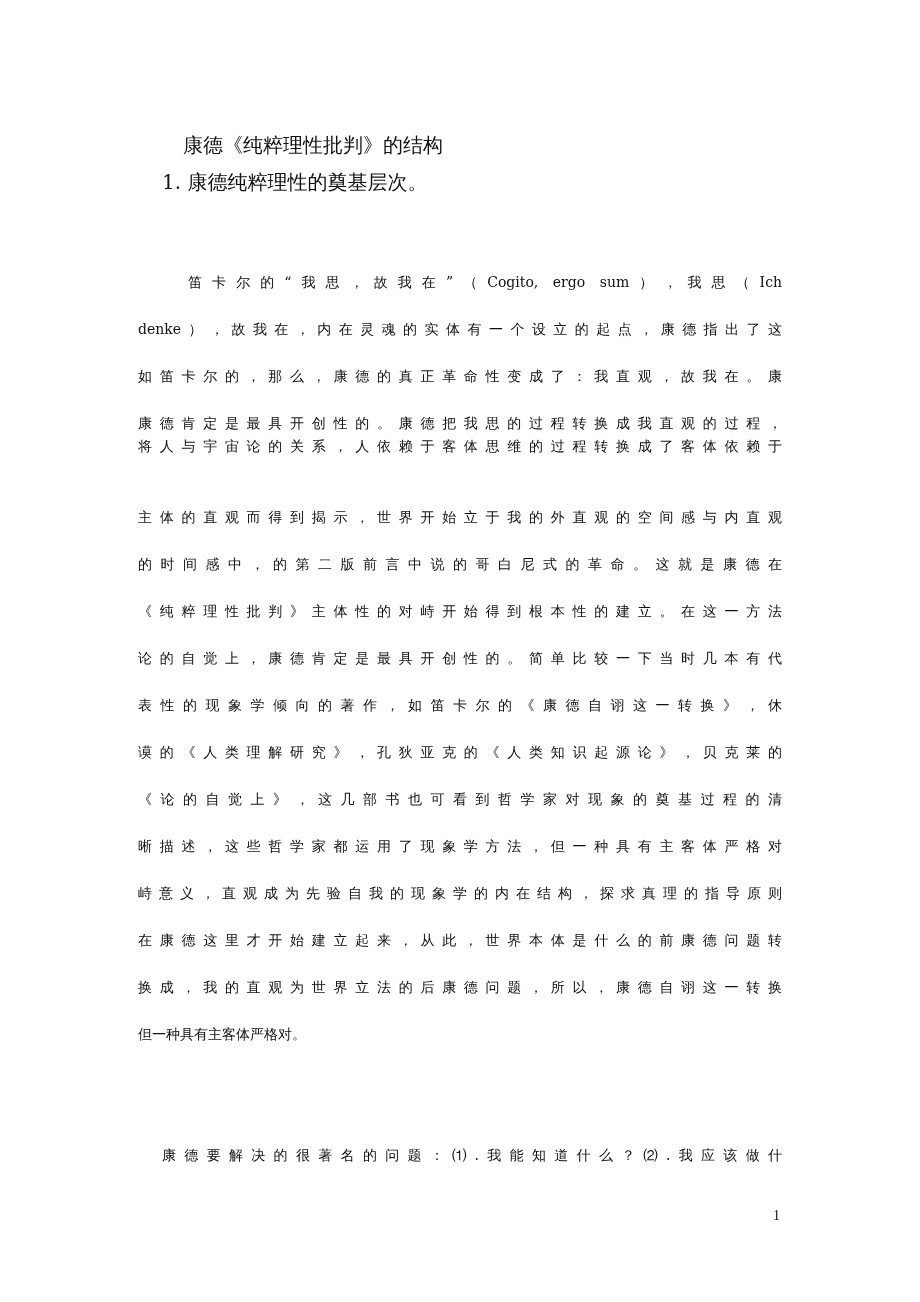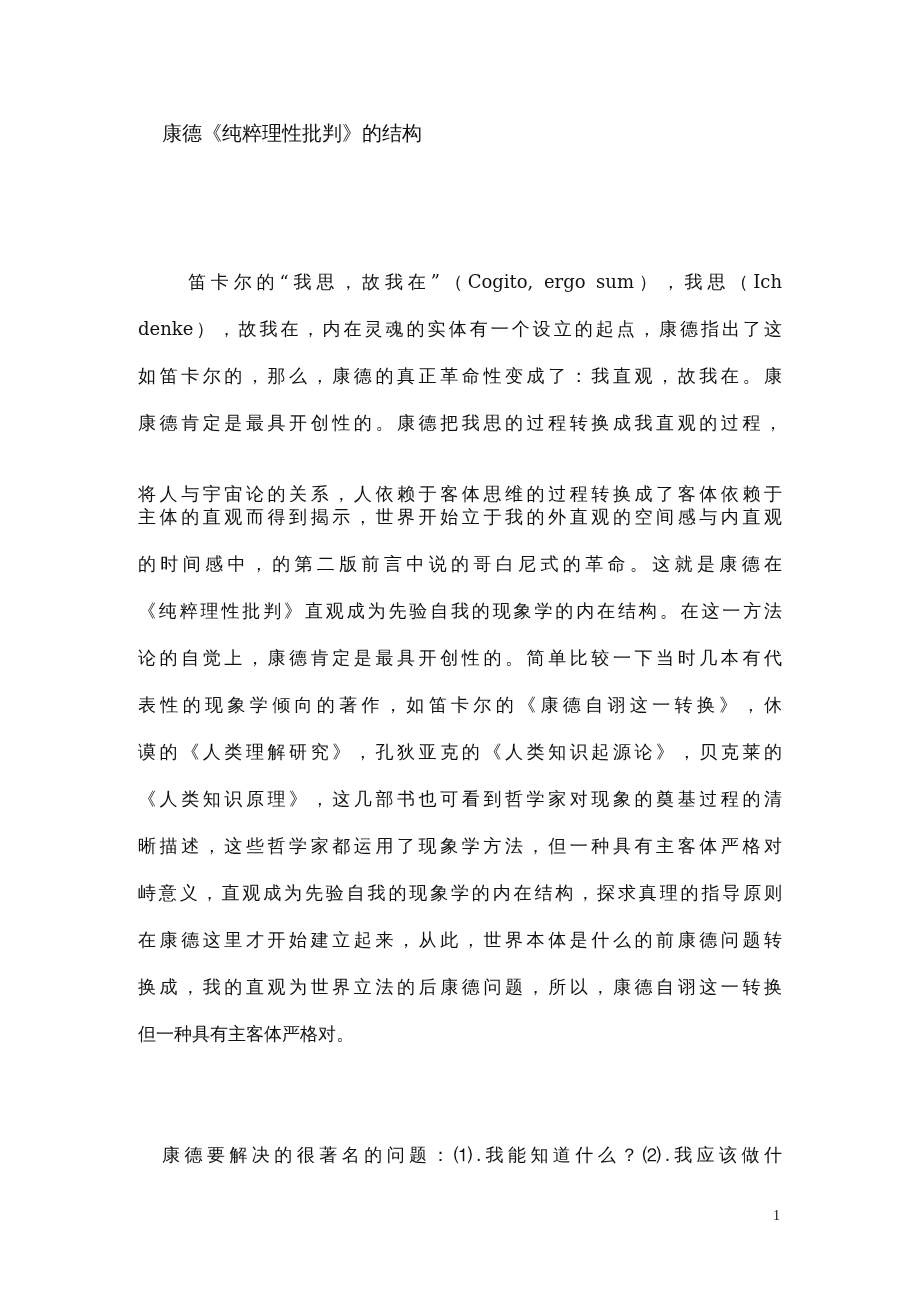--- a/index.html
+++ b/index.html
@@ -22,64 +22,65 @@
       height: 1302px;
       background: #ffffff;
     }
     .heading {
       position: absolute;
       left: 162px;
       font-size: 20px;
       line-height: 28px;
       white-space: nowrap;
     }
-    .title { top: 119px; }
+    .title { top: 131px; margin-left: 21px; }
     .subtitle { top: 168px; }
     .line {
       position: absolute;
       left: 138px;
       width: 644px;
-      font-size: 18px;
+      font-size: 14px;
       line-height: 28px;
       white-space: nowrap;
       text-align: justify;
       text-align-last: justify;
     }
     .line.first { left: 188px; width: 594px; }
     .line.last { text-align-last: left; }
-    .line.p2first { left: 162px; width: 620px; font-family: Liberation Serif, serif; }
+    .line.p2first { left: 162px; width: 620px; }
     .page-number {
       position: absolute;
       left: 773px;
       top: 1206px;
       font-size: 14px;
       line-height: 20px;
       font-family: "Liberation Serif", serif;
     }
   </style>
 </head>
 <body>
 
 <div class="page">
 
   <div class="heading title">康德《纯粹理性批判》的结构</div>
+  <div class="heading subtitle">1. 康德纯粹理性的奠基层次。</div>
 
   <div>
     <div class="line first" style="top:268px">笛卡尔的“我思，故我在”（Cogito, ergo sum），我思（Ich</div>
     <div class="line" style="top:315px">denke），故我在，内在灵魂的实体有一个设立的起点，康德指出了这</div>
     <div class="line" style="top:362px">如笛卡尔的，那么，康德的真正革命性变成了：我直观，故我在。康</div>
     <div class="line" style="top:409px">康德肯定是最具开创性的。康德把我思的过程转换成我直观的过程，</div>
-    <div class="line" style="top:480px">将人与宇宙论的关系，人依赖于客体思维的过程转换成了客体依赖于</div>
+    <div class="line" style="top:432px">将人与宇宙论的关系，人依赖于客体思维的过程转换成了客体依赖于</div>
     <div class="line" style="top:503px">主体的直观而得到揭示，世界开始立于我的外直观的空间感与内直观</div>
     <div class="line" style="top:550px">的时间感中，的第二版前言中说的哥白尼式的革命。这就是康德在</div>
-    <div class="line" style="top:597px">《纯粹理性批判》直观成为先验自我的现象学的内在结构。在这一方法</div>
+    <div class="line" style="top:597px">《纯粹理性批判》主体性的对峙开始得到根本性的建立。在这一方法</div>
     <div class="line" style="top:644px">论的自觉上，康德肯定是最具开创性的。简单比较一下当时几本有代</div>
     <div class="line" style="top:691px">表性的现象学倾向的著作，如笛卡尔的《康德自诩这一转换》，休</div>
     <div class="line" style="top:738px">谟的《人类理解研究》，孔狄亚克的《人类知识起源论》，贝克莱的</div>
-    <div class="line" style="top:785px">《人类知识原理》，这几部书也可看到哲学家对现象的奠基过程的清</div>
+    <div class="line" style="top:785px">《论的自觉上》，这几部书也可看到哲学家对现象的奠基过程的清</div>
     <div class="line" style="top:832px">晰描述，这些哲学家都运用了现象学方法，但一种具有主客体严格对</div>
     <div class="line" style="top:879px">峙意义，直观成为先验自我的现象学的内在结构，探求真理的指导原则</div>
     <div class="line" style="top:926px">在康德这里才开始建立起来，从此，世界本体是什么的前康德问题转</div>
     <div class="line" style="top:973px">换成，我的直观为世界立法的后康德问题，所以，康德自诩这一转换</div>
     <div class="line last" style="top:1020px">但一种具有主客体严格对。</div>
   </div>
 
   <div>
     <div class="line p2first" style="top:1141px">康德要解决的很著名的问题：⑴.我能知道什么？⑵.我应该做什</div>
   </div>

